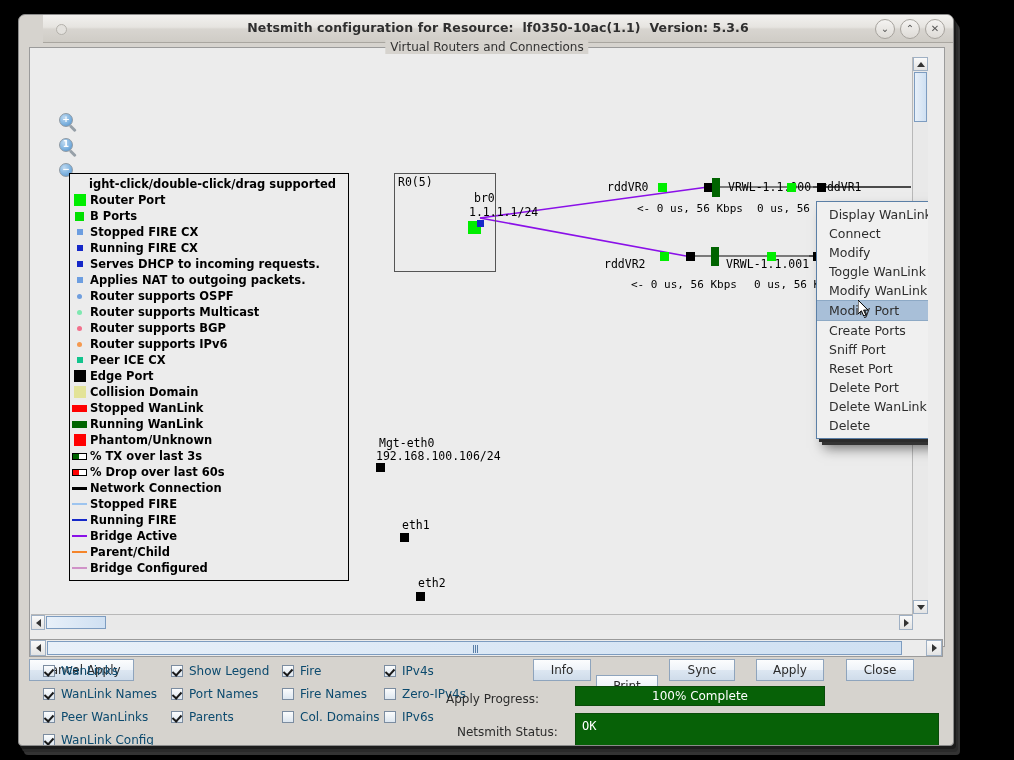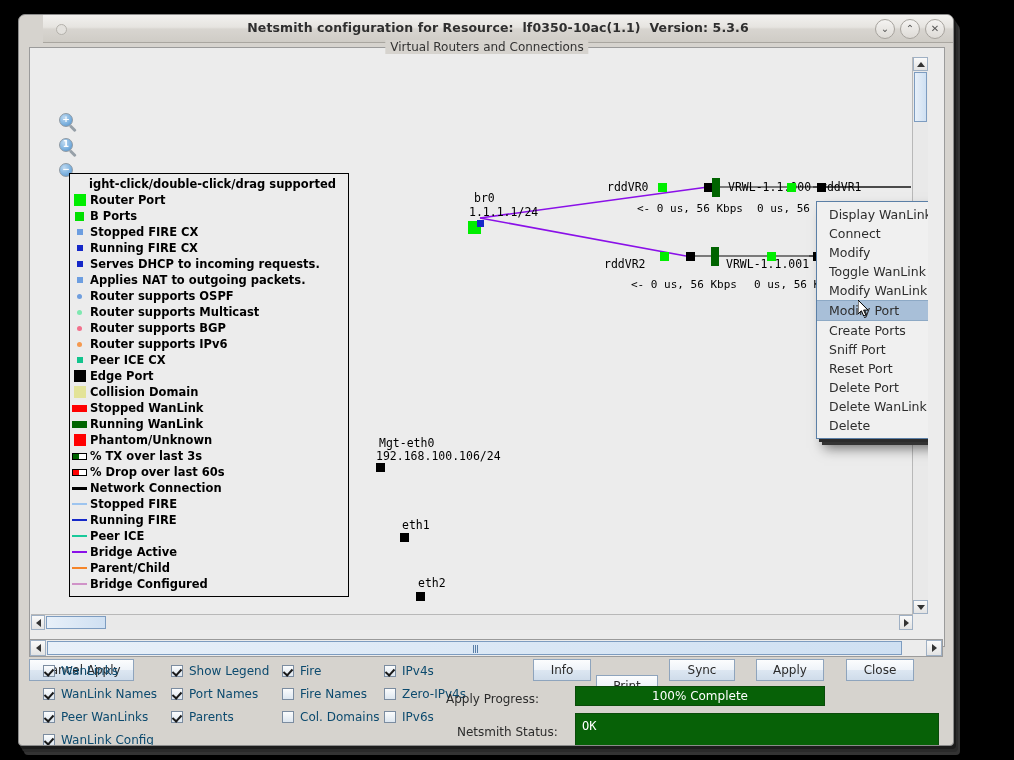--- a/index.html
+++ b/index.html
@@ -200,20 +200,23 @@
           <line x1="449" y1="161" x2="677" y2="130" stroke="#8a10e8" stroke-width="1.6"></line>
           <line x1="449" y1="161" x2="655" y2="199" stroke="#8a10e8" stroke-width="1.6"></line>
 
           <line x1="686" y1="130" x2="782" y2="130" stroke="#7a7a7a" stroke-width="2.2"></line>
           <line x1="782" y1="130" x2="880" y2="130" stroke="#4a4a4a" stroke-width="2.2"></line>
 
           <line x1="664" y1="199" x2="778" y2="199" stroke="#7a7a7a" stroke-width="2.2"></line>
           <line x1="778" y1="199" x2="880" y2="199" stroke="#4a4a4a" stroke-width="2.2"></line>
         </svg>
 
+        <div id="r0box">
+          <div class="tag">R0(5)</div>
+        </div>
 
         <div style="position:absolute;left:437px;top:164px;width:13px;height:13px;background:#00ee00;"></div>
         <div style="position:absolute;left:446px;top:163px;width:7px;height:7px;background:#1528c8;"></div>
         <div class="lbl" style="left:443px;top:134px;">br0</div>
         <div class="lbl" style="left:438px;top:148px;">1.1.1.1/24</div>
 
         <div class="node-sq" style="left:673px;top:126px;"></div>
         <div class="lbl" style="left:576px;top:123px;">rddVR0</div>
         <div class="lbl-s" style="left:578px;top:145px;">&lt;- 0 us, 56 Kbps</div>
         <div style="position:absolute;left:627px;top:126px;width:9px;height:9px;background:#00ee00;"></div>
@@ -372,26 +375,20 @@
               <div class="lg-sw">
                 <div class="line" style="background: rgb(157, 196, 239);"></div>
               </div>
               <div class="lg-txt">Stopped FIRE</div>
             </div>
             <div class="lg-row">
               <div class="lg-sw">
                 <div class="line" style="background: rgb(21, 40, 200);"></div>
               </div>
               <div class="lg-txt">Running FIRE</div>
-            </div>
-            <div class="lg-row">
-              <div class="lg-sw">
-                <div class="line" style="background: rgb(24, 201, 154);"></div>
-              </div>
-              <div class="lg-txt">Peer ICE</div>
             </div>
             <div class="lg-row">
               <div class="lg-sw">
                 <div class="line" style="background: rgb(138, 16, 232);"></div>
               </div>
               <div class="lg-txt">Bridge Active</div>
             </div>
             <div class="lg-row">
               <div class="lg-sw">
                 <div class="line" style="background: rgb(245, 133, 42);"></div>

